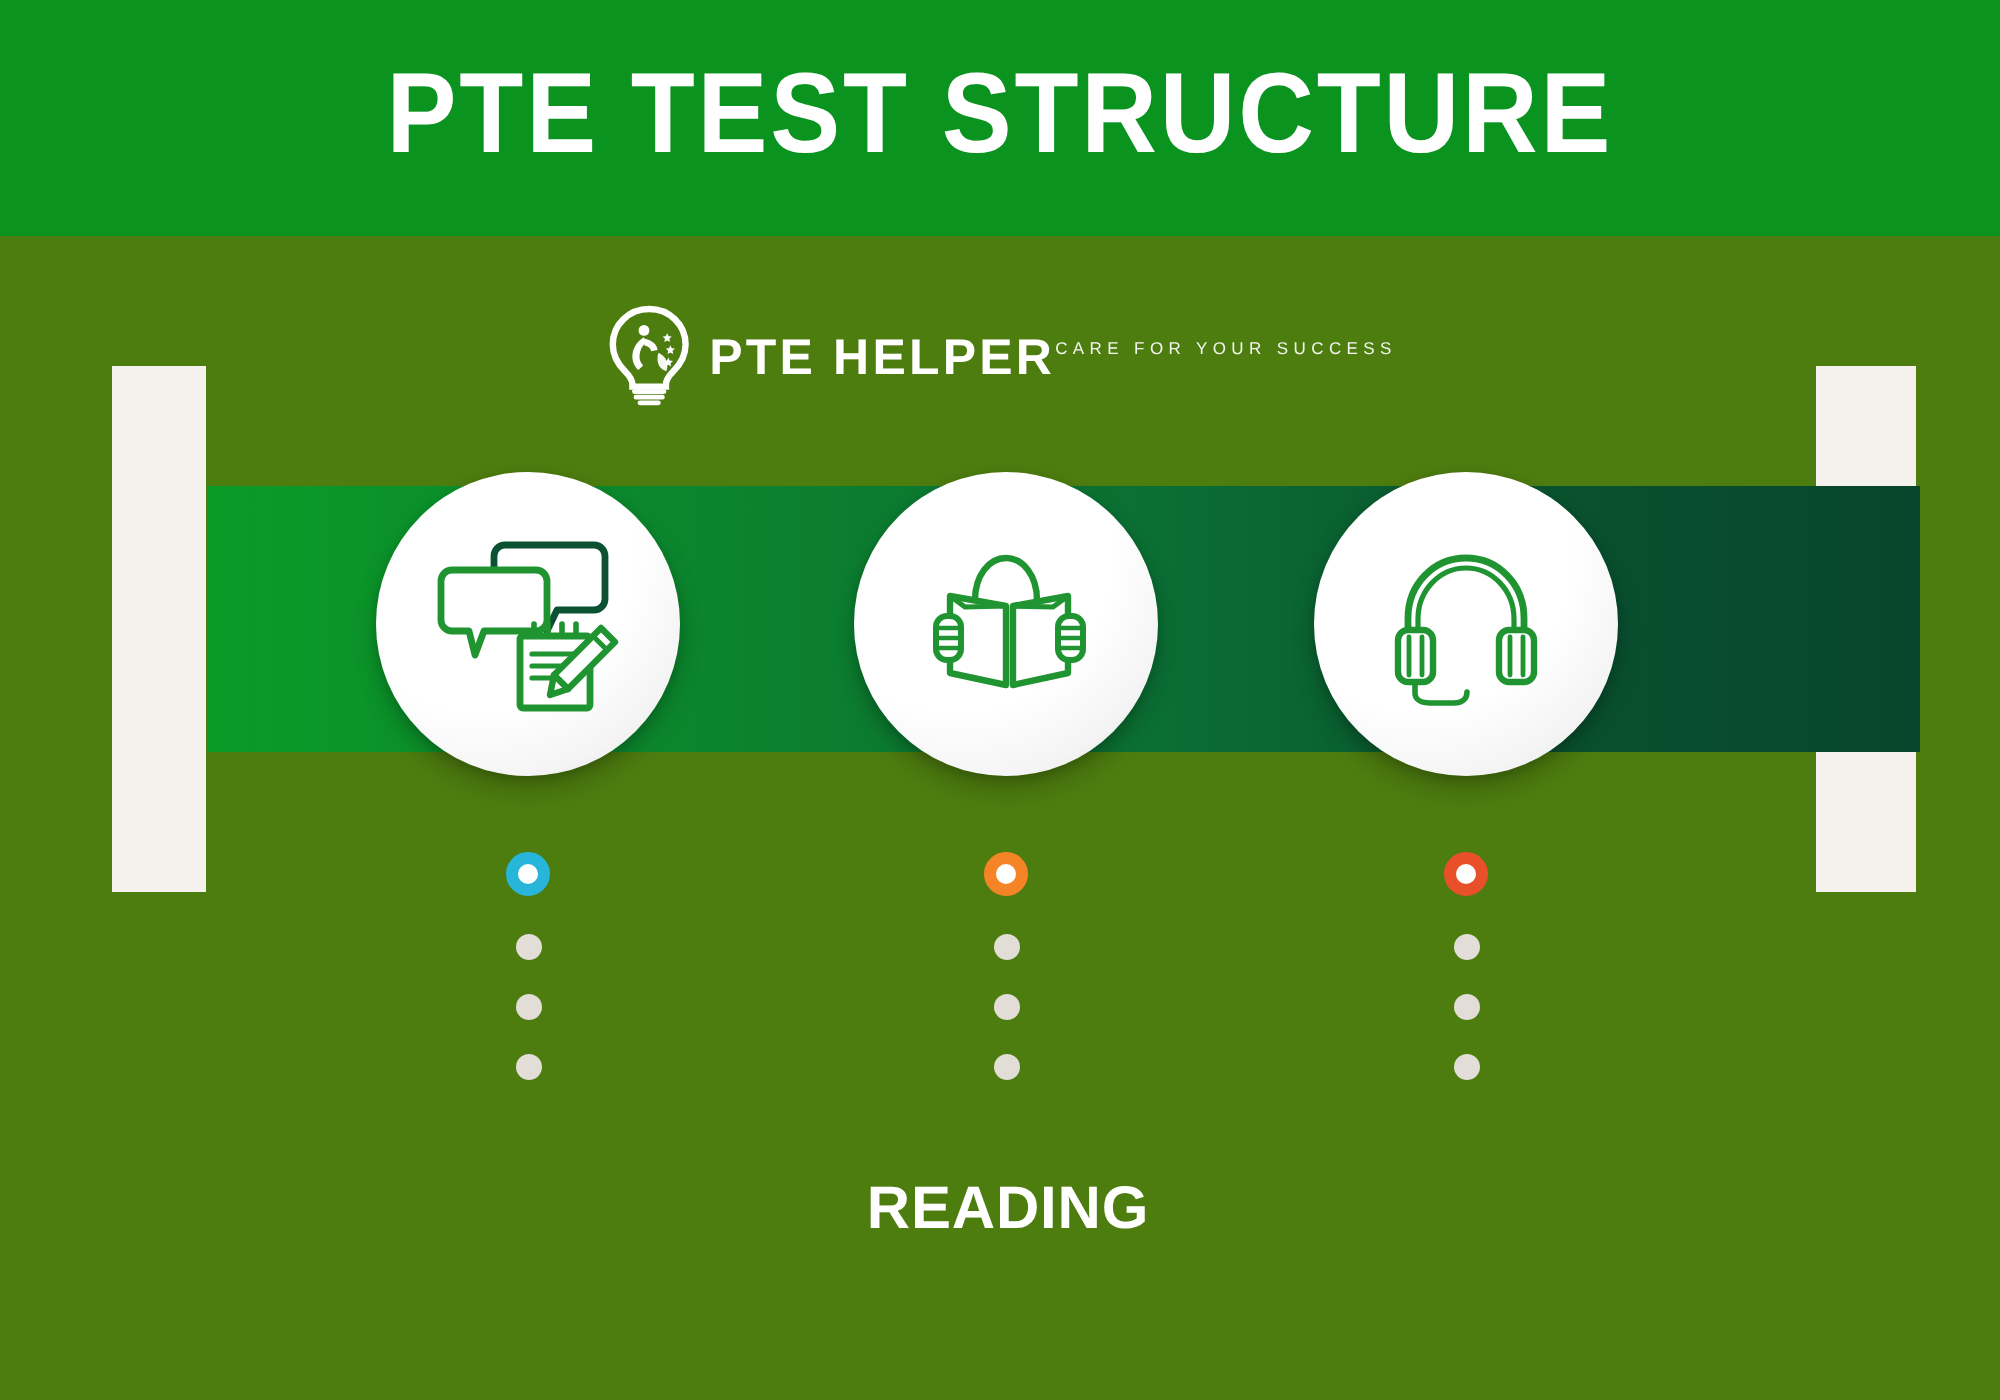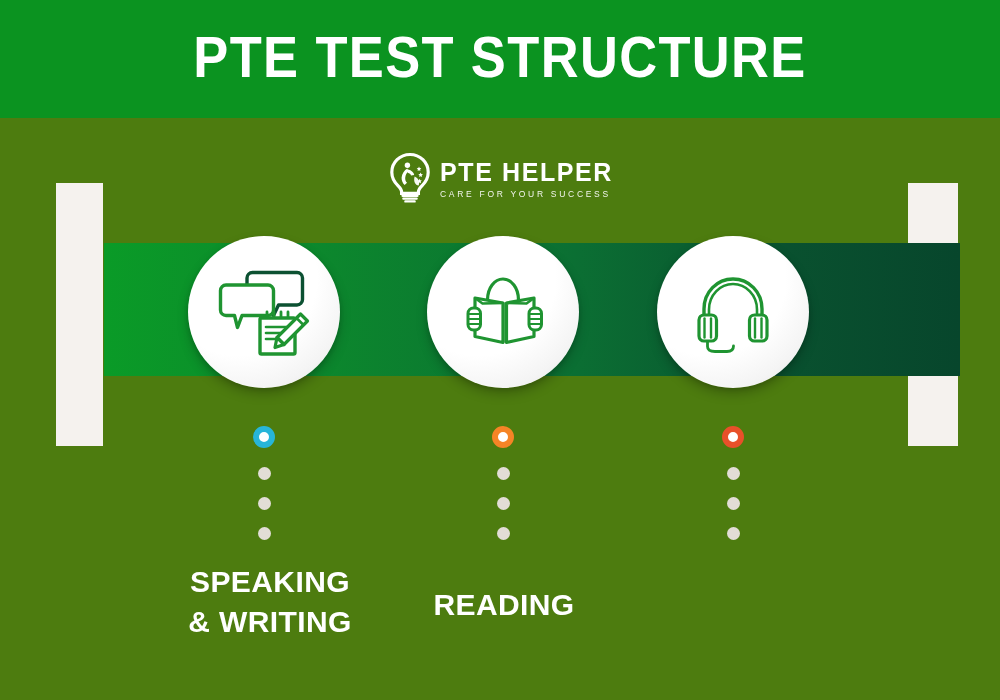--- a/index.html
+++ b/index.html
@@ -64,21 +64,21 @@
     gap: 7px;
   }
   .brand-mark {
     width: 46px;
     height: 52px;
     flex: 0 0 auto;
     display: block;
   }
   .brand-text {
     display: flex;
-    flex-direction: column;
+    flex-direction: row;
     align-items: flex-start;
     justify-content: space-between;
     padding-top: 2px;
   }
   .brand-name {
     color: #ffffff;
     font-size: 25px;
     font-weight: bold;
     letter-spacing: 1.6px;
     line-height: 1.05;
@@ -320,17 +320,15 @@
     <span class="dot-small"></span>
   </div>
 
   <div class="dot-column d3">
     <span class="dot-lead" style="border:6px solid #e8502a;"></span>
     <span class="dot-small"></span>
     <span class="dot-small"></span>
     <span class="dot-small"></span>
   </div>
 
-  <div class="stage-label l1">SPEAKING
-&amp; WRITING</div>
   <div class="stage-label l2">READING</div>
 
 </div>
 
 </body></html>

